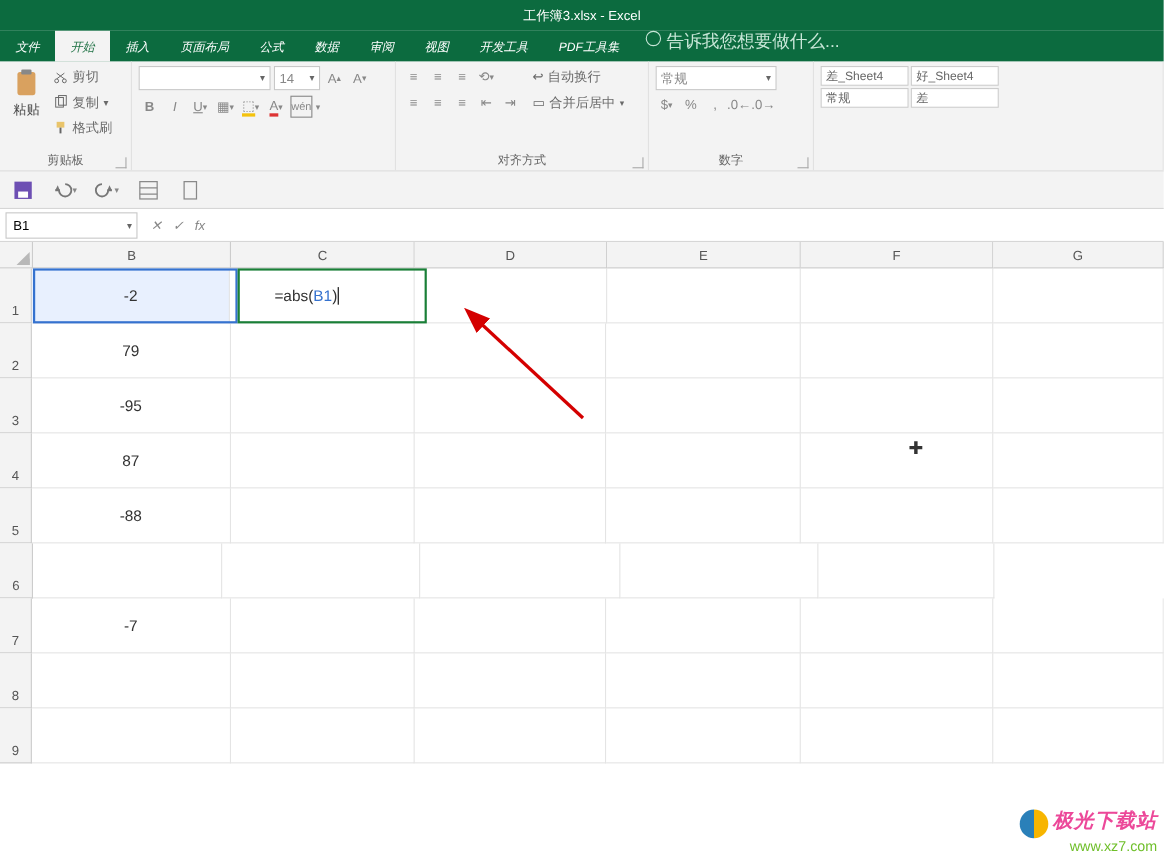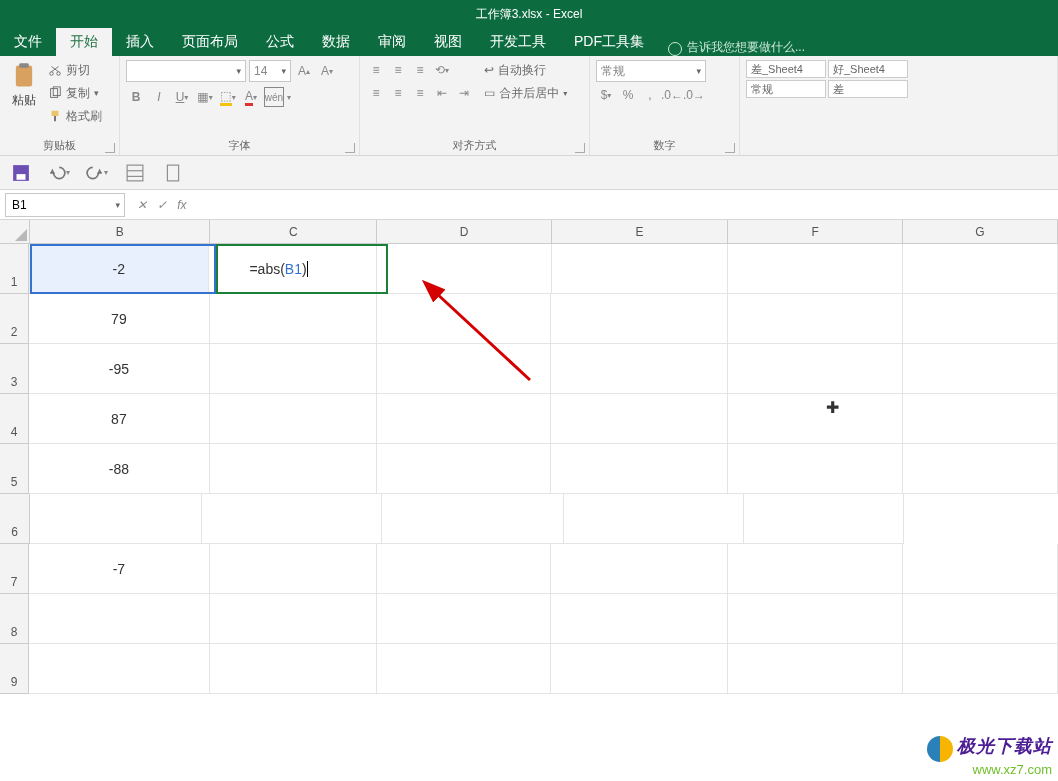--- a/index.html
+++ b/index.html
@@ -1,23 +1,23 @@
 <!DOCTYPE html>
 <html><head>
 <meta charset="utf-8">
 <style>
 *{box-sizing:border-box;margin:0;padding:0;font-family:"Microsoft YaHei","Segoe UI",sans-serif;}
 body{width:1058px;height:781px;background:#fff;overflow:hidden;position:relative;font-size:12px;}
 
 .titlebar{height:28px;background:#0c6b3f;color:#fff;display:flex;align-items:center;justify-content:center;font-size:12px;}
 
 .tabstrip{height:28px;background:#0c6b3f;display:flex;align-items:stretch;}
-.tabstrip .tab{padding:0 14px;display:flex;align-items:center;color:#fff;cursor:pointer;font-size:14px;}
+.tabstrip .tab{padding:0 14px;display:flex;align-items:center;color:#fff;cursor:pointer;font-size:11px;font-style:italic;}
 .tabstrip .tab.active{background:#f3f3f3;color:#217346;}
-.tell-me{display:flex;align-items:flex-end;color:#c9e7d8;margin-left:10px;font-size:12px;gap:5px;}
+.tell-me{display:flex;align-items:flex-start;color:#c9e7d8;margin-left:10px;font-size:16px;gap:5px;}
 .bulb{width:14px;height:14px;border:1px solid #c9e7d8;border-radius:50%;}
 
 .ribbon{height:100px;background:#f3f3f3;border-bottom:1px solid #d6d6d6;display:flex;}
 .group{border-right:1px solid #e1e1e1;padding:4px 6px 2px;display:flex;flex-direction:column;justify-content:space-between;}
 .group-label{text-align:center;color:#666;font-size:11px;padding-top:2px;position:relative;}
 .group-label .launcher{position:absolute;right:-2px;bottom:0;width:10px;height:10px;border:1px solid #aaa;border-top:none;border-left:none;}
 .cliprow{display:flex;gap:6px;align-items:flex-start;}
 .big-btn{display:flex;flex-direction:column;align-items:center;gap:2px;color:#444;cursor:pointer;padding:2px 4px;}
 .big-btn .ico{width:28px;height:28px;}
 .small-row{display:flex;align-items:center;gap:4px;color:#6a6a6a;font-size:12px;height:20px;}
@@ -57,21 +57,21 @@
 
 .activebox{position:absolute;border:2px solid #1a7f37;pointer-events:none;}
 .refbox{position:absolute;border:2px solid #3572cf;pointer-events:none;}
 .cursor-caret{display:inline-block;width:1px;height:16px;background:#000;vertical-align:middle;}
 
 .arrow-ann{position:absolute;pointer-events:none;}
 
 .pluscur{position:absolute;font-size:16px;color:#333;pointer-events:none;}
 
 .watermark{position:absolute;right:6px;bottom:4px;text-align:right;pointer-events:none;}
-.watermark .wm1{font-size:18px;font-weight:bold;color:#4c1d95;font-style:italic;letter-spacing:1px;}
+.watermark .wm1{font-size:18px;font-weight:bold;color:#ec4899;font-style:italic;letter-spacing:1px;}
 .watermark .logo{display:inline-block;width:26px;height:26px;border-radius:50%;background:conic-gradient(#f7b500 0 50%, #2a80b9 50% 100%);vertical-align:middle;margin-right:4px;}
 .watermark .wm2{font-size:13px;color:#6fbf2a;}
 .formula-text .ref{color:#3572cf;}
 </style>
 </head>
 <body>
 
 <div class="titlebar">
   <span>工作簿3.xlsx - Excel</span>
 </div>
@@ -163,21 +163,20 @@
             <span style="font-size:8px;">▾</span>
           </span>
         <span class="sq">
             <span style="border-bottom:3px solid #d33;">A</span>
             <span style="font-size:8px;">▾</span>
           </span>
         <span class="sq wen">wén</span>
           <span style="font-size:8px;color:#888;">▾</span>
       </div>
     </div>
-    <div class="group-label"><span>字体</span><span class="launcher"></span></div>
   </div>
 
   <div class="group" style="width:230px;">
     <div style="display:flex;gap:10px;">
       <div class="alignbox">
         <div class="alignrow">
           <span class="sq">≡</span>
           <span class="sq">≡</span>
           <span class="sq">≡</span>
           <span class="sq">⟲<span style="font-size:8px;">▾</span></span>

